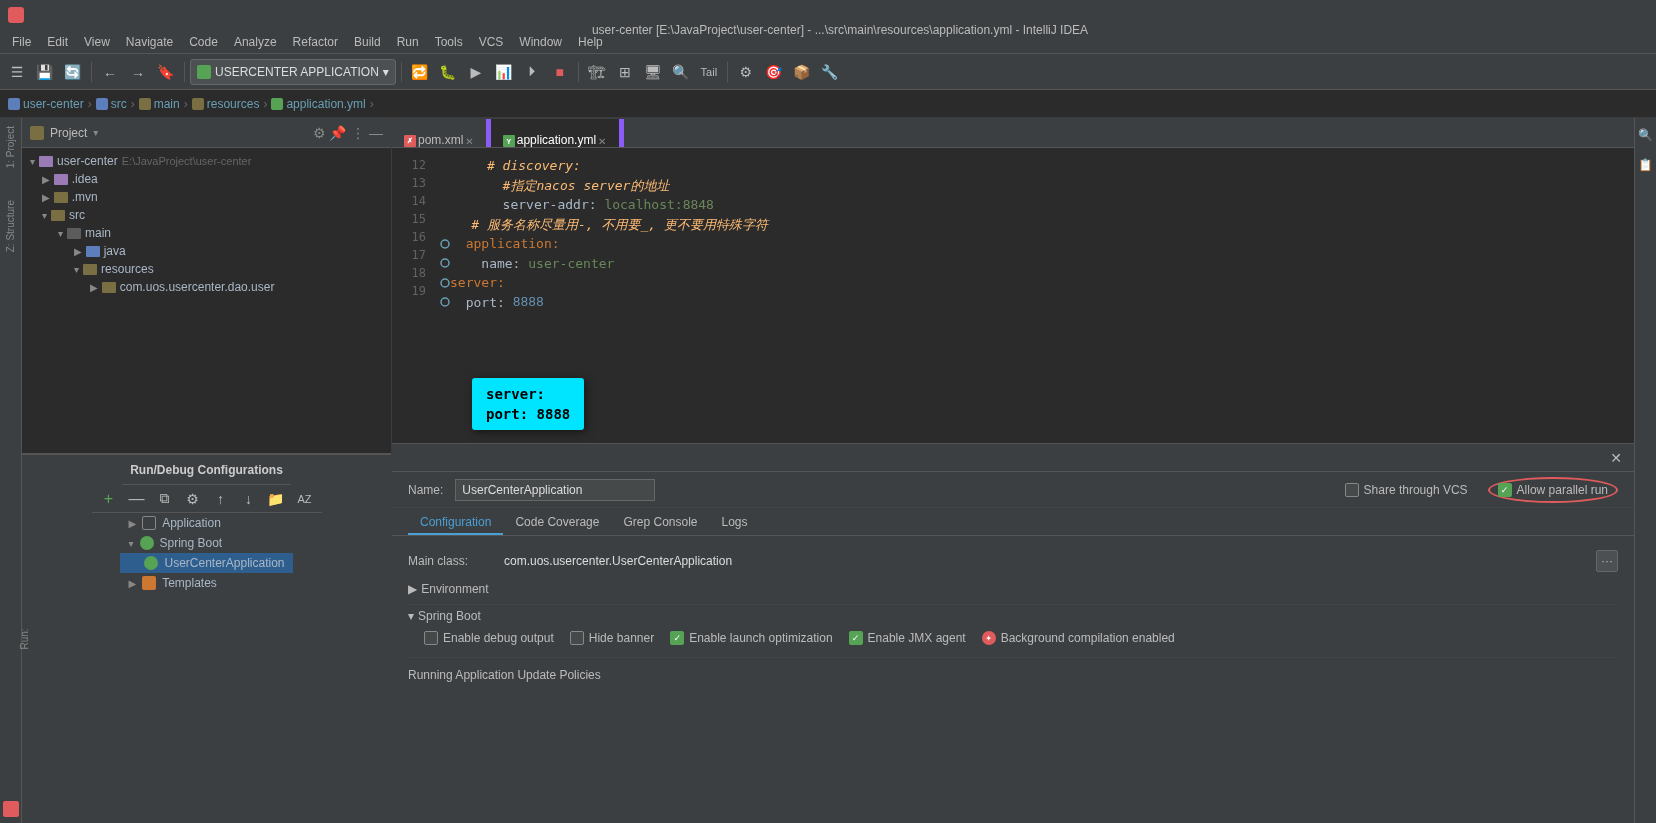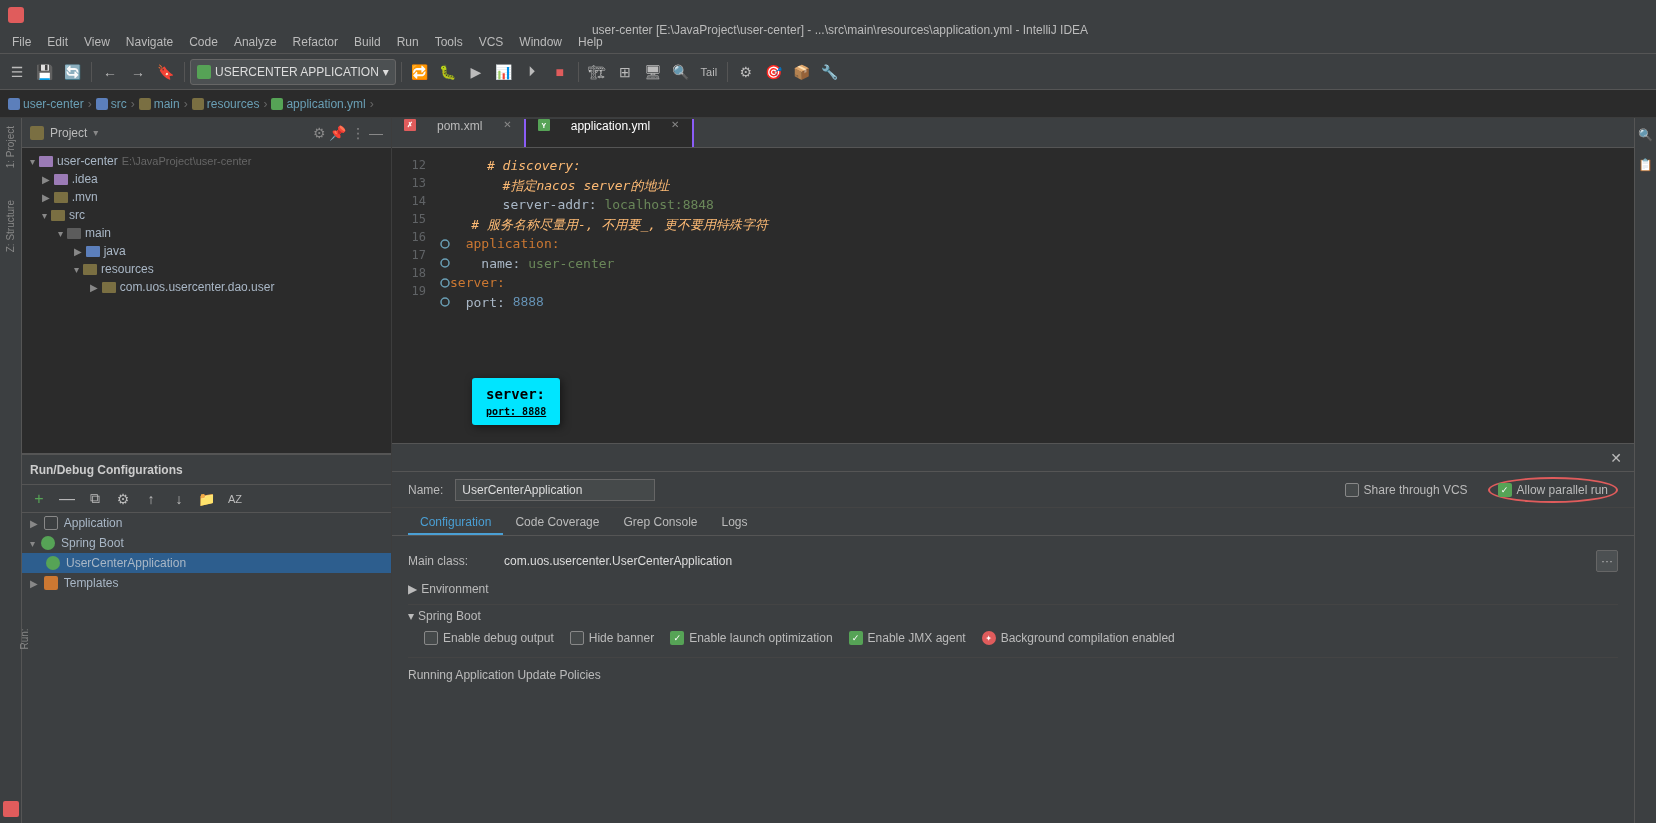--- a/index.html
+++ b/index.html
@@ -168,20 +168,21 @@
     #run-debug-panel {
       position: absolute;
       bottom: 0;
       left: 0;
       right: 0;
       height: 370px;
       background: #3c3f41;
       border-top: 2px solid #555;
       display: flex;
       flex-direction: column;
+      align-items: center;
     }
     #run-debug-header {
       height: 30px;
       background: #3c3f41;
       display: flex;
       align-items: center;
       padding: 0 8px;
       border-bottom: 1px solid #555;
       font-size: 12px;
       font-weight: bold;
@@ -222,24 +223,24 @@
       height: 30px;
       background: #3c3f41;
       display: flex;
       align-items: flex-end;
       border-bottom: 1px solid #555;
     }
     .editor-tab {
       height: 28px;
       padding: 0 12px;
       display: flex;
-      align-items: flex-start;
-      gap: 21px;
-      cursor: pointer;
-      border-right: 2px solid #8b5cf6;
+      align-items: flex-end;
+      gap: 2px;
+      cursor: pointer;
+      border-right: 5px solid #8b5cf6;
       font-size: 12px;
       color: #bbb;
       background: #3c3f41;
     }
     .editor-tab.active {
       background: #2b2b2b;
       color: #fff;
     }
     .tab-close {
       font-size: 10px;
@@ -315,21 +316,21 @@
       color: #000;
       padding: 8px 14px;
       border-radius: 3px;
       font-family: 'Consolas', monospace;
       font-size: 14px;
       font-weight: bold;
       z-index: 100;
       box-shadow: 2px 2px 8px rgba(0,0,0,0.5);
     }
     .tooltip-line1 { font-size: 14px; }
-    .tooltip-line2 { font-size: 10px; margin-top: 4px; text-decoration: underline; }
+    .tooltip-line2 { font-size: 14px; margin-top: 4px; }
     
     #config-dialog {
       position: absolute;
       bottom: 0;
       left: 0;
       right: 0;
       height: 380px;
       background: #3c3f41;
       border-top: 1px solid #555;
       display: flex;

